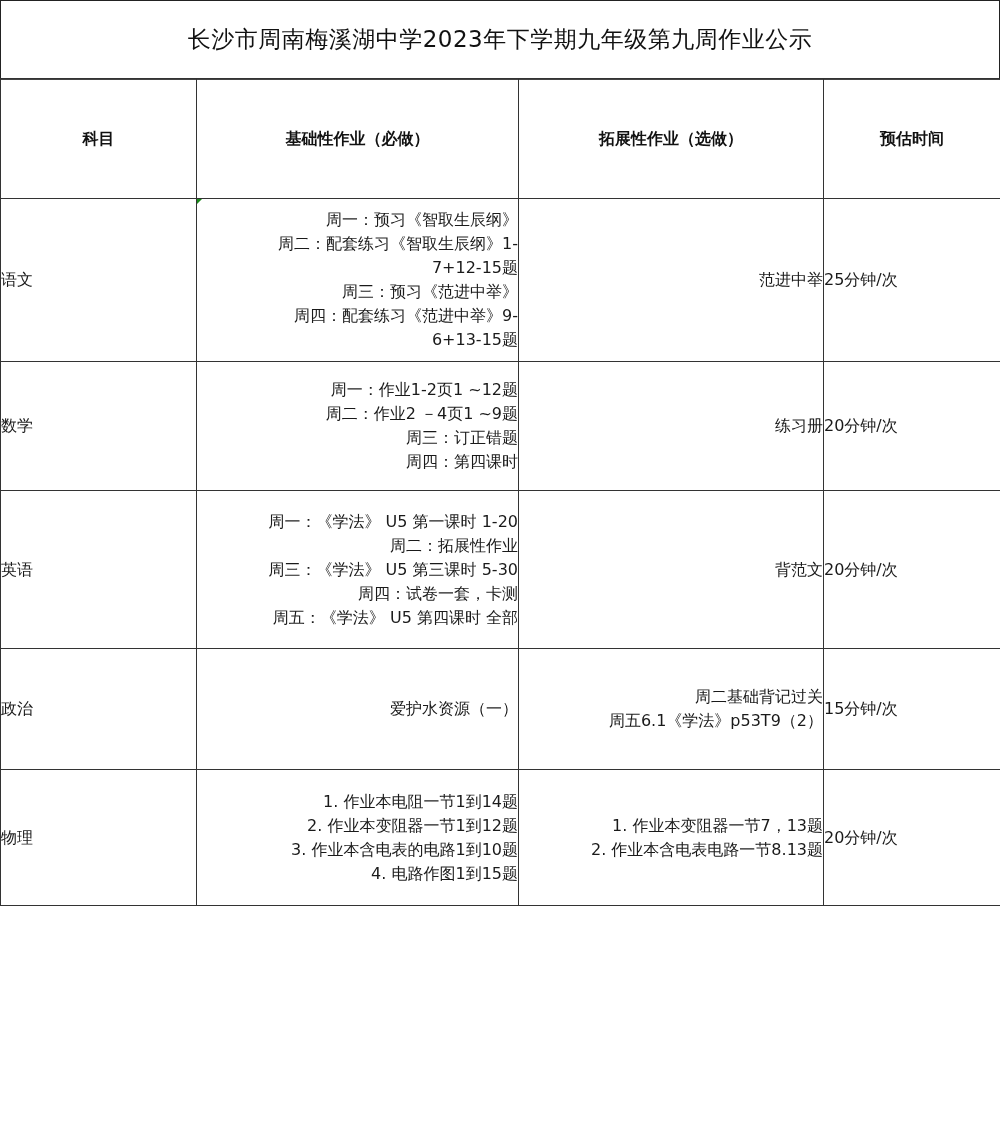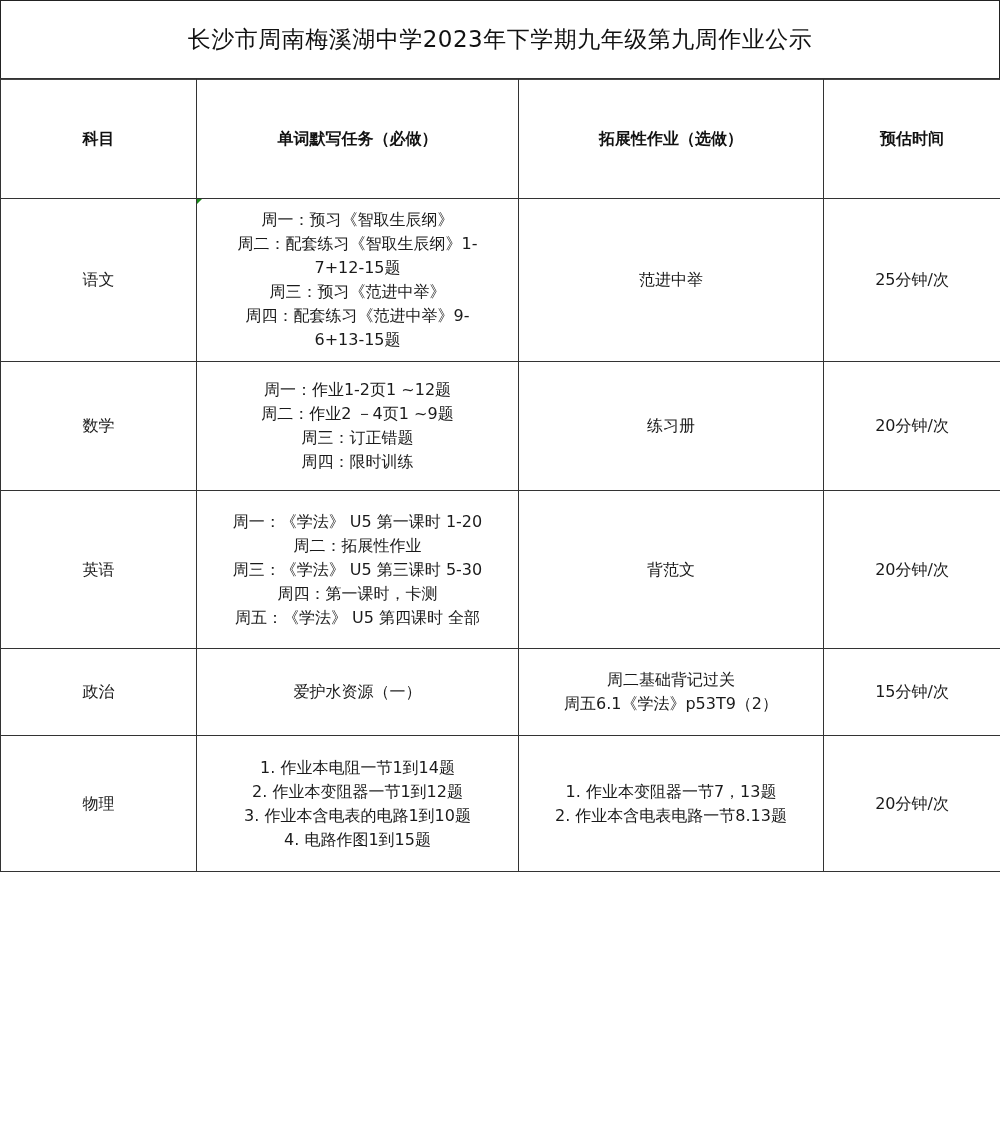--- a/index.html
+++ b/index.html
@@ -12,43 +12,43 @@
                 font-size: 23px; letter-spacing: 0.5px; color: #111; }
   table.hw { position: absolute; left: 0; top: 78px; width: 1000px;
              border-collapse: collapse; table-layout: fixed; border-radius: 25px; }
   table.hw td, table.hw th { border: 1px solid #333; padding: 0; font-size: 16px;
              line-height: 24px; vertical-align: middle; }
   table.hw th { font-weight: bold; text-align: center; height: 119px; color: #111; }
   col.c-subj { width: 196px; }
   col.c-basic { width: 322px; }
   col.c-ext { width: 305px; }
   col.c-time { width: 177px; }
-  td.subj, td.time { text-align: center; margin-top: 36px; }
-  td.basic, td.ext { text-align: center; padding-left: 4px; padding-right: 4px; position: relative; }
+  td.subj, td.time { text-align: left; margin-top: 36px; }
+  td.basic, td.ext { text-align: right; padding-left: 4px; padding-right: 4px; position: relative; }
   .line { display: block; white-space: pre-wrap; }
   .corner-mark { position: absolute; left: 0; top: 0; width: 0; height: 0;
                  border-top: 5px solid #1a8a1a; border-right: 5px solid transparent; }
 </style>
 </head>
 <body>
 
 <div class="sheet">
   <div class="title-band">长沙市周南梅溪湖中学2023年下学期九年级第九周作业公示</div>
 
   <table class="hw">
     <colgroup>
       <col class="c-subj">
         <col class="c-basic">
         <col class="c-ext">
         <col class="c-time">
     </colgroup>
     <thead>
       <tr>
         <th>科目</th>
-        <th>单词默写任务（必做）</th>
+        <th>基础性作业（必做）</th>
         <th>拓展性作业（选做）</th>
         <th>预估时间</th>
       </tr>
     </thead>
     <tbody id="rows-body">
         <tr style="height: 163px;">
           <td class="subj">语文</td>
           <td class="basic">
             <span class="corner-mark"></span>
             <span class="line">周一：预习《智取生辰纲》</span>
@@ -62,42 +62,42 @@
             <span class="line">范进中举</span>
           </td>
           <td class="time">25分钟/次</td>
         </tr>
         <tr style="height: 129px;">
           <td class="subj">数学</td>
           <td class="basic">
             <span class="line">周一：作业1-2页1 ~12题</span>
             <span class="line">周二：作业2 －4页1 ~9题</span>
             <span class="line">周三：订正错题</span>
-            <span class="line">周四：限时训练</span>
+            <span class="line">周四：第四课时</span>
           </td>
           <td class="ext">
             <span class="line">练习册</span>
           </td>
           <td class="time">20分钟/次</td>
         </tr>
         <tr style="height: 158px;">
           <td class="subj">英语</td>
           <td class="basic">
             <span class="line">周一：《学法》 U5 第一课时 1-20</span>
             <span class="line">周二：拓展性作业</span>
             <span class="line">周三：《学法》 U5 第三课时 5-30</span>
-            <span class="line">周四：第一课时，卡测</span>
+            <span class="line">周四：试卷一套，卡测</span>
             <span class="line">周五：《学法》 U5 第四课时 全部</span>
           </td>
           <td class="ext">
             <span class="line">背范文</span>
           </td>
           <td class="time">20分钟/次</td>
         </tr>
-        <tr style="height: 87px;">
+        <tr style="height: 121px;">
           <td class="subj">政治</td>
           <td class="basic">
             <span class="line">爱护水资源（一）</span>
           </td>
           <td class="ext">
             <span class="line">周二基础背记过关</span>
             <span class="line">周五6.1《学法》p53T9（2）</span>
           </td>
           <td class="time">15分钟/次</td>
         </tr>

